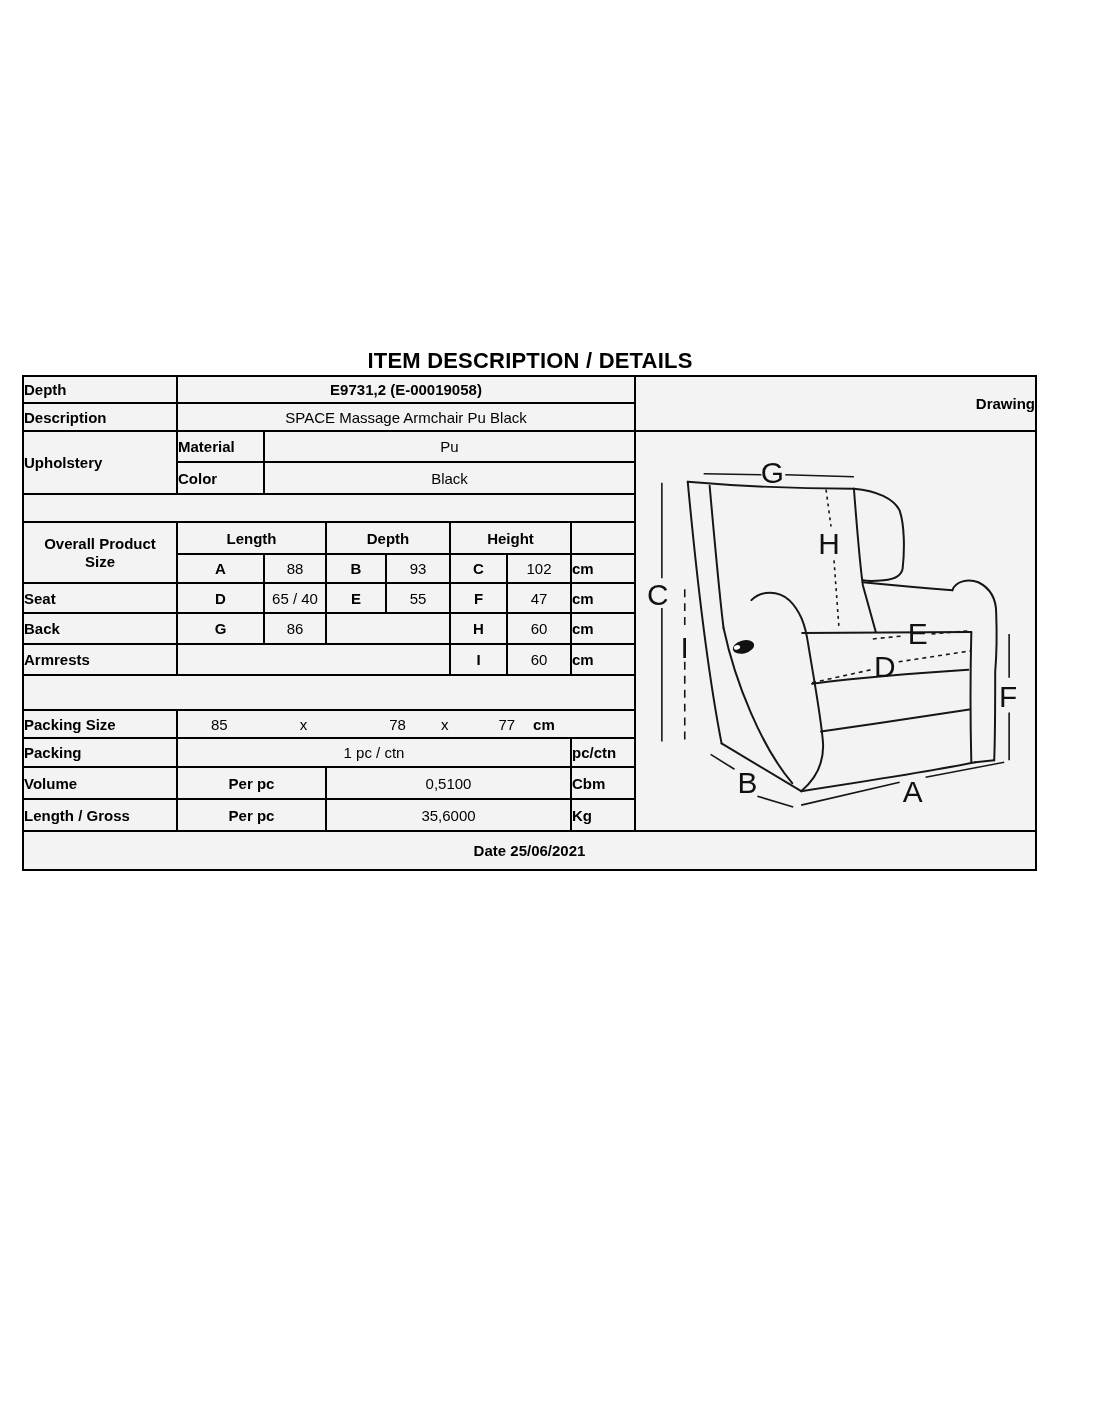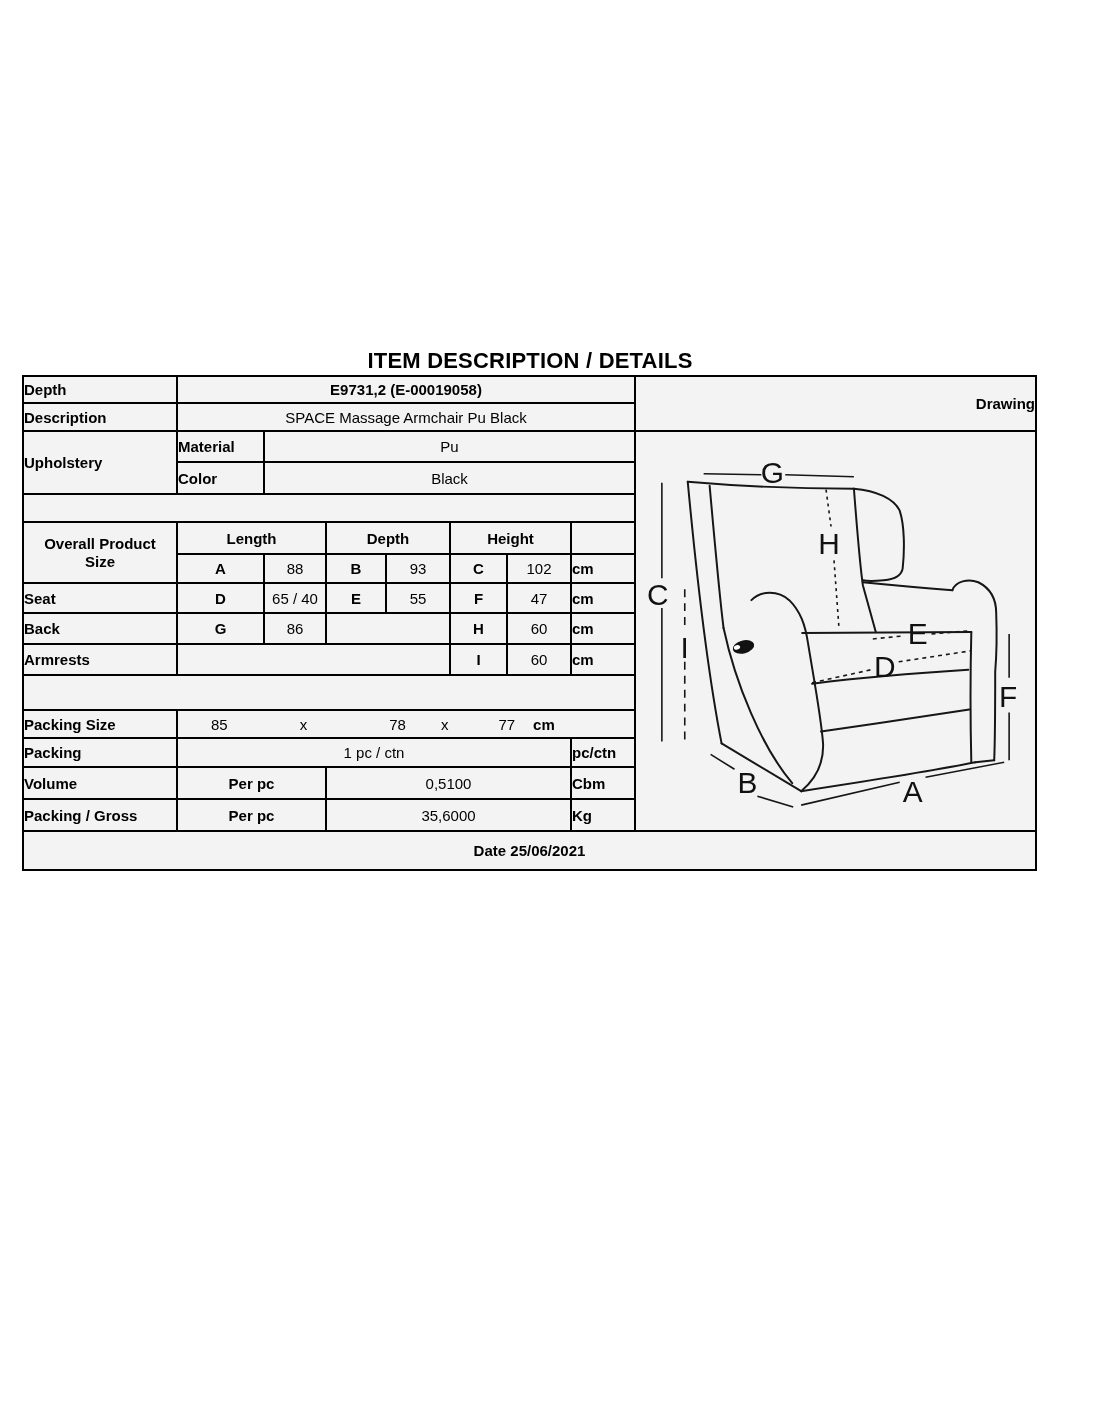--- a/index.html
+++ b/index.html
@@ -211,21 +211,21 @@
   </tr>
 
   <tr style="height:32px">
     <td class="lbl">Volume</td>
     <td colspan="2" class="ctr b">Per pc</td>
     <td colspan="4" class="ctr">0,5100</td>
     <td class="unit">Cbm</td>
   </tr>
 
   <tr style="height:32px">
-    <td class="lbl">Packing / Gross</td>
+    <td class="lbl">Length / Gross</td>
     <td colspan="2" class="ctr b">Per pc</td>
     <td colspan="4" class="ctr">35,6000</td>
     <td class="unit">Kg</td>
   </tr>
 
   <tr style="height:39px">
     <td colspan="9" class="datecell">Date 25/06/2021</td>
   </tr>
 </tbody>
   </table>

